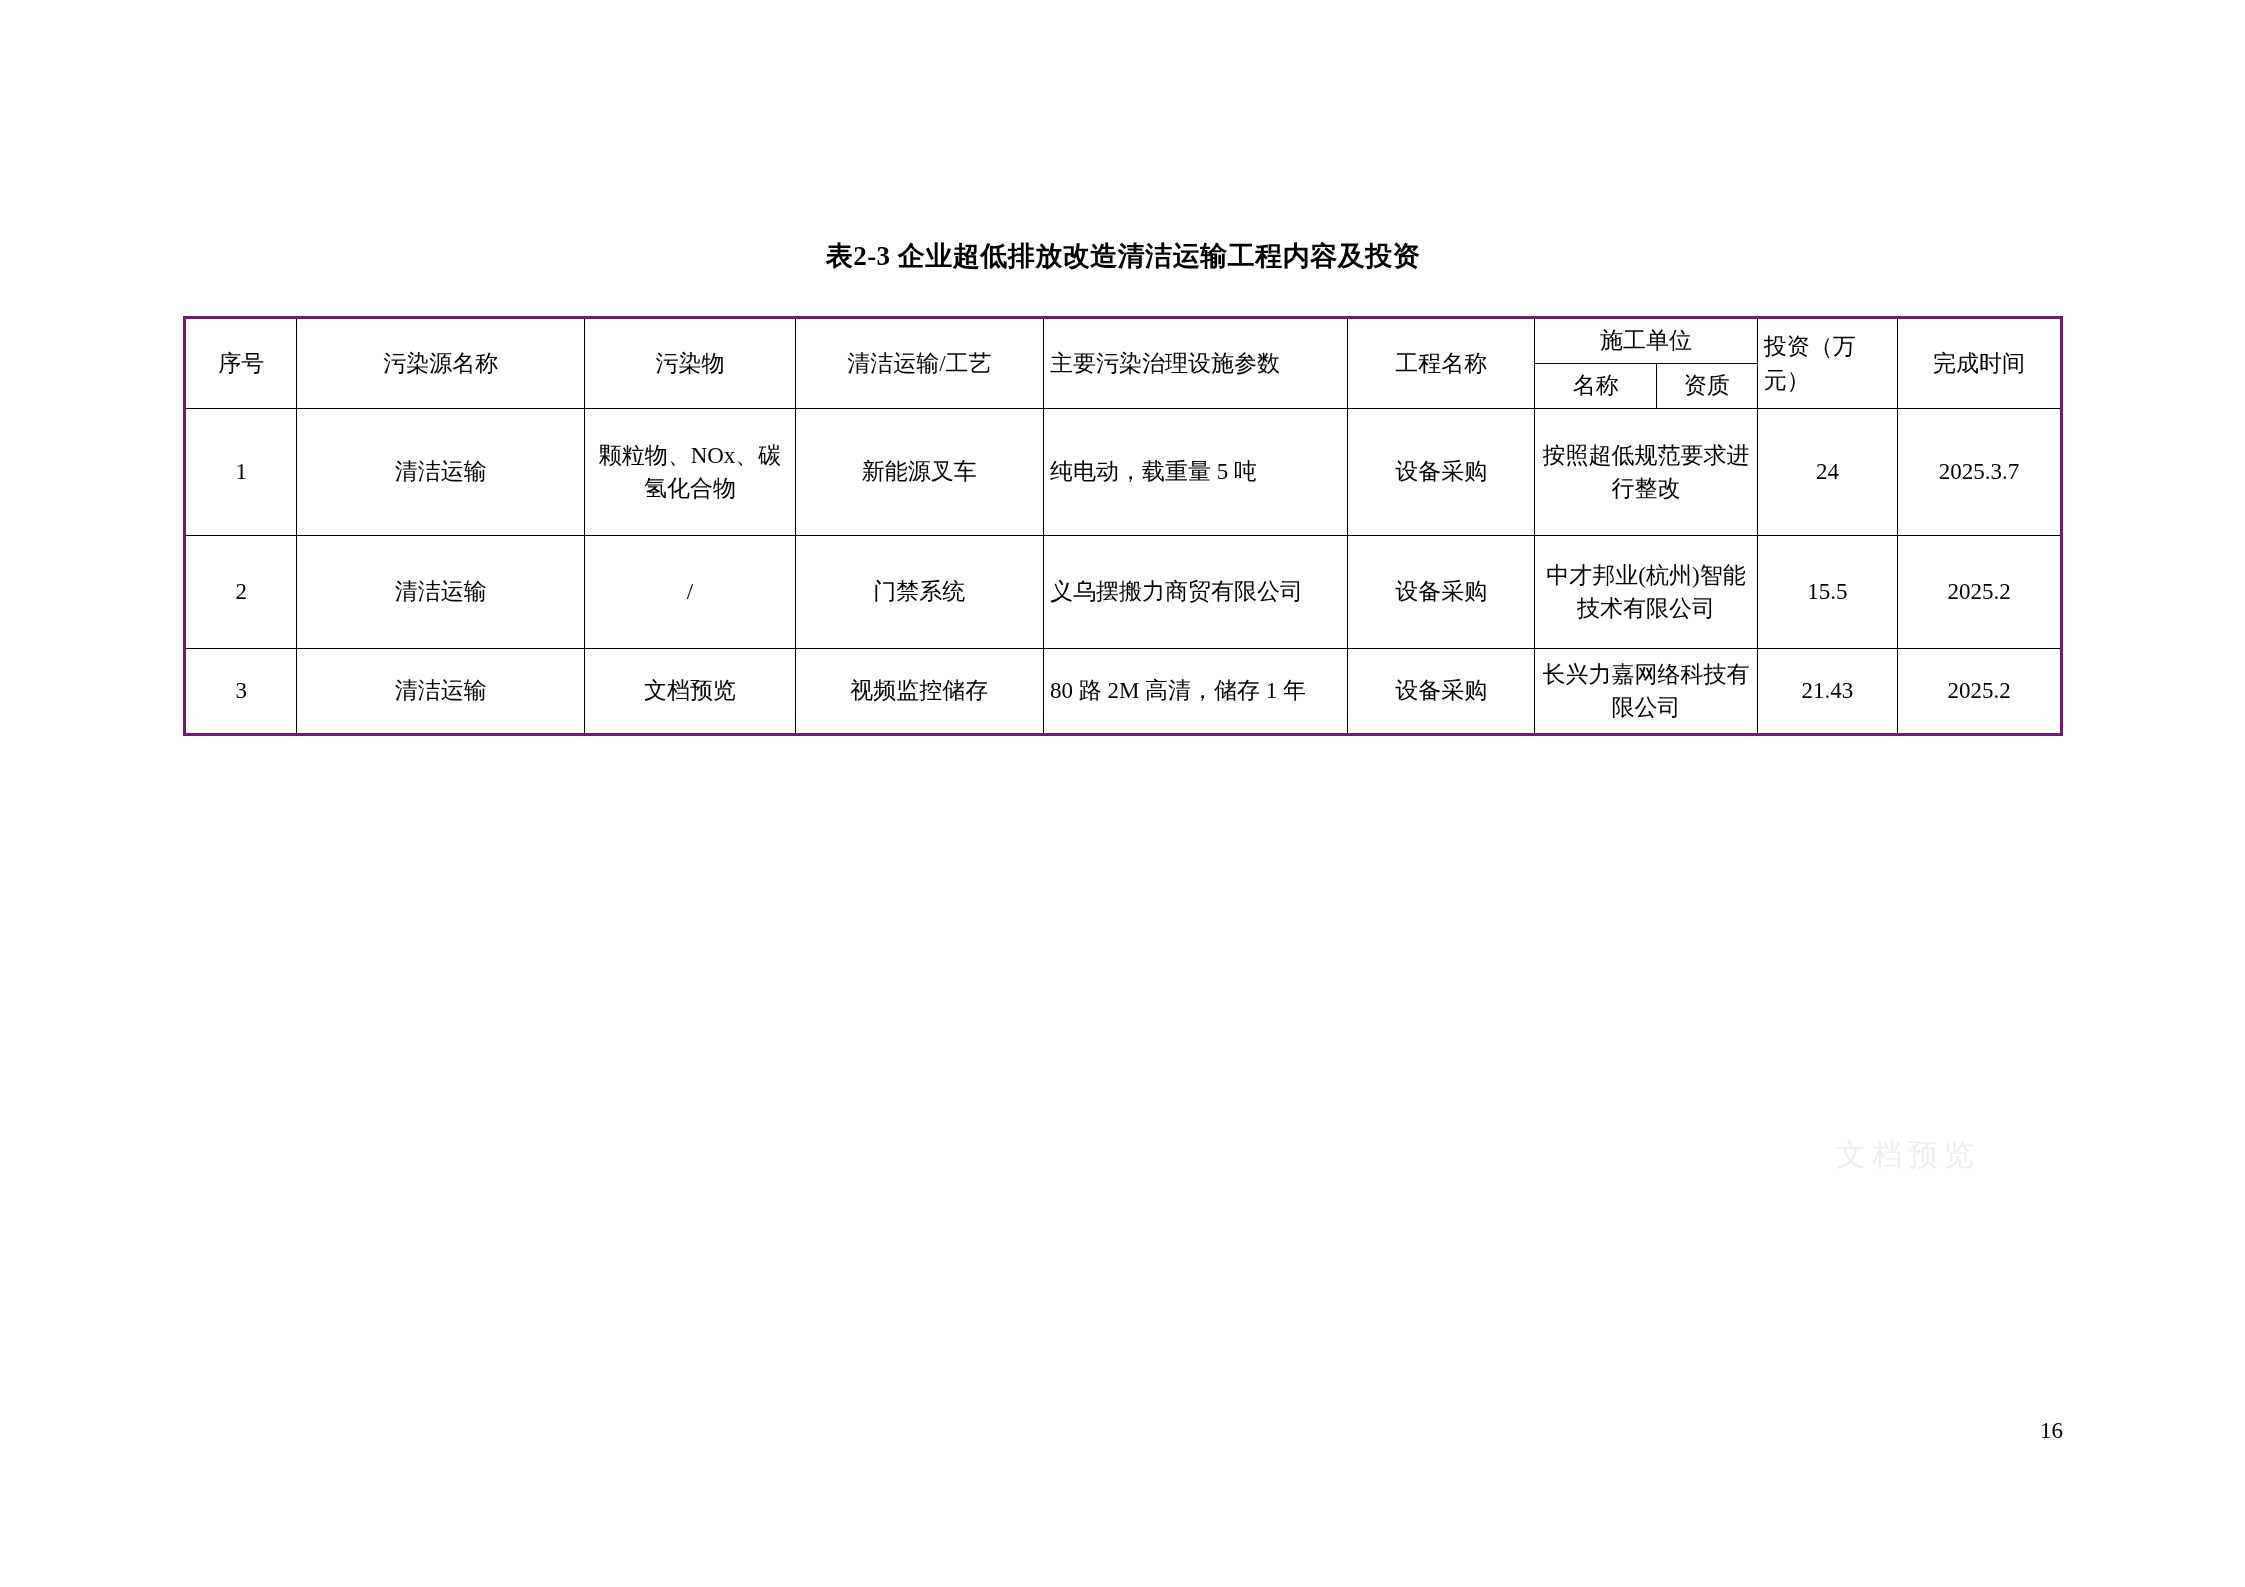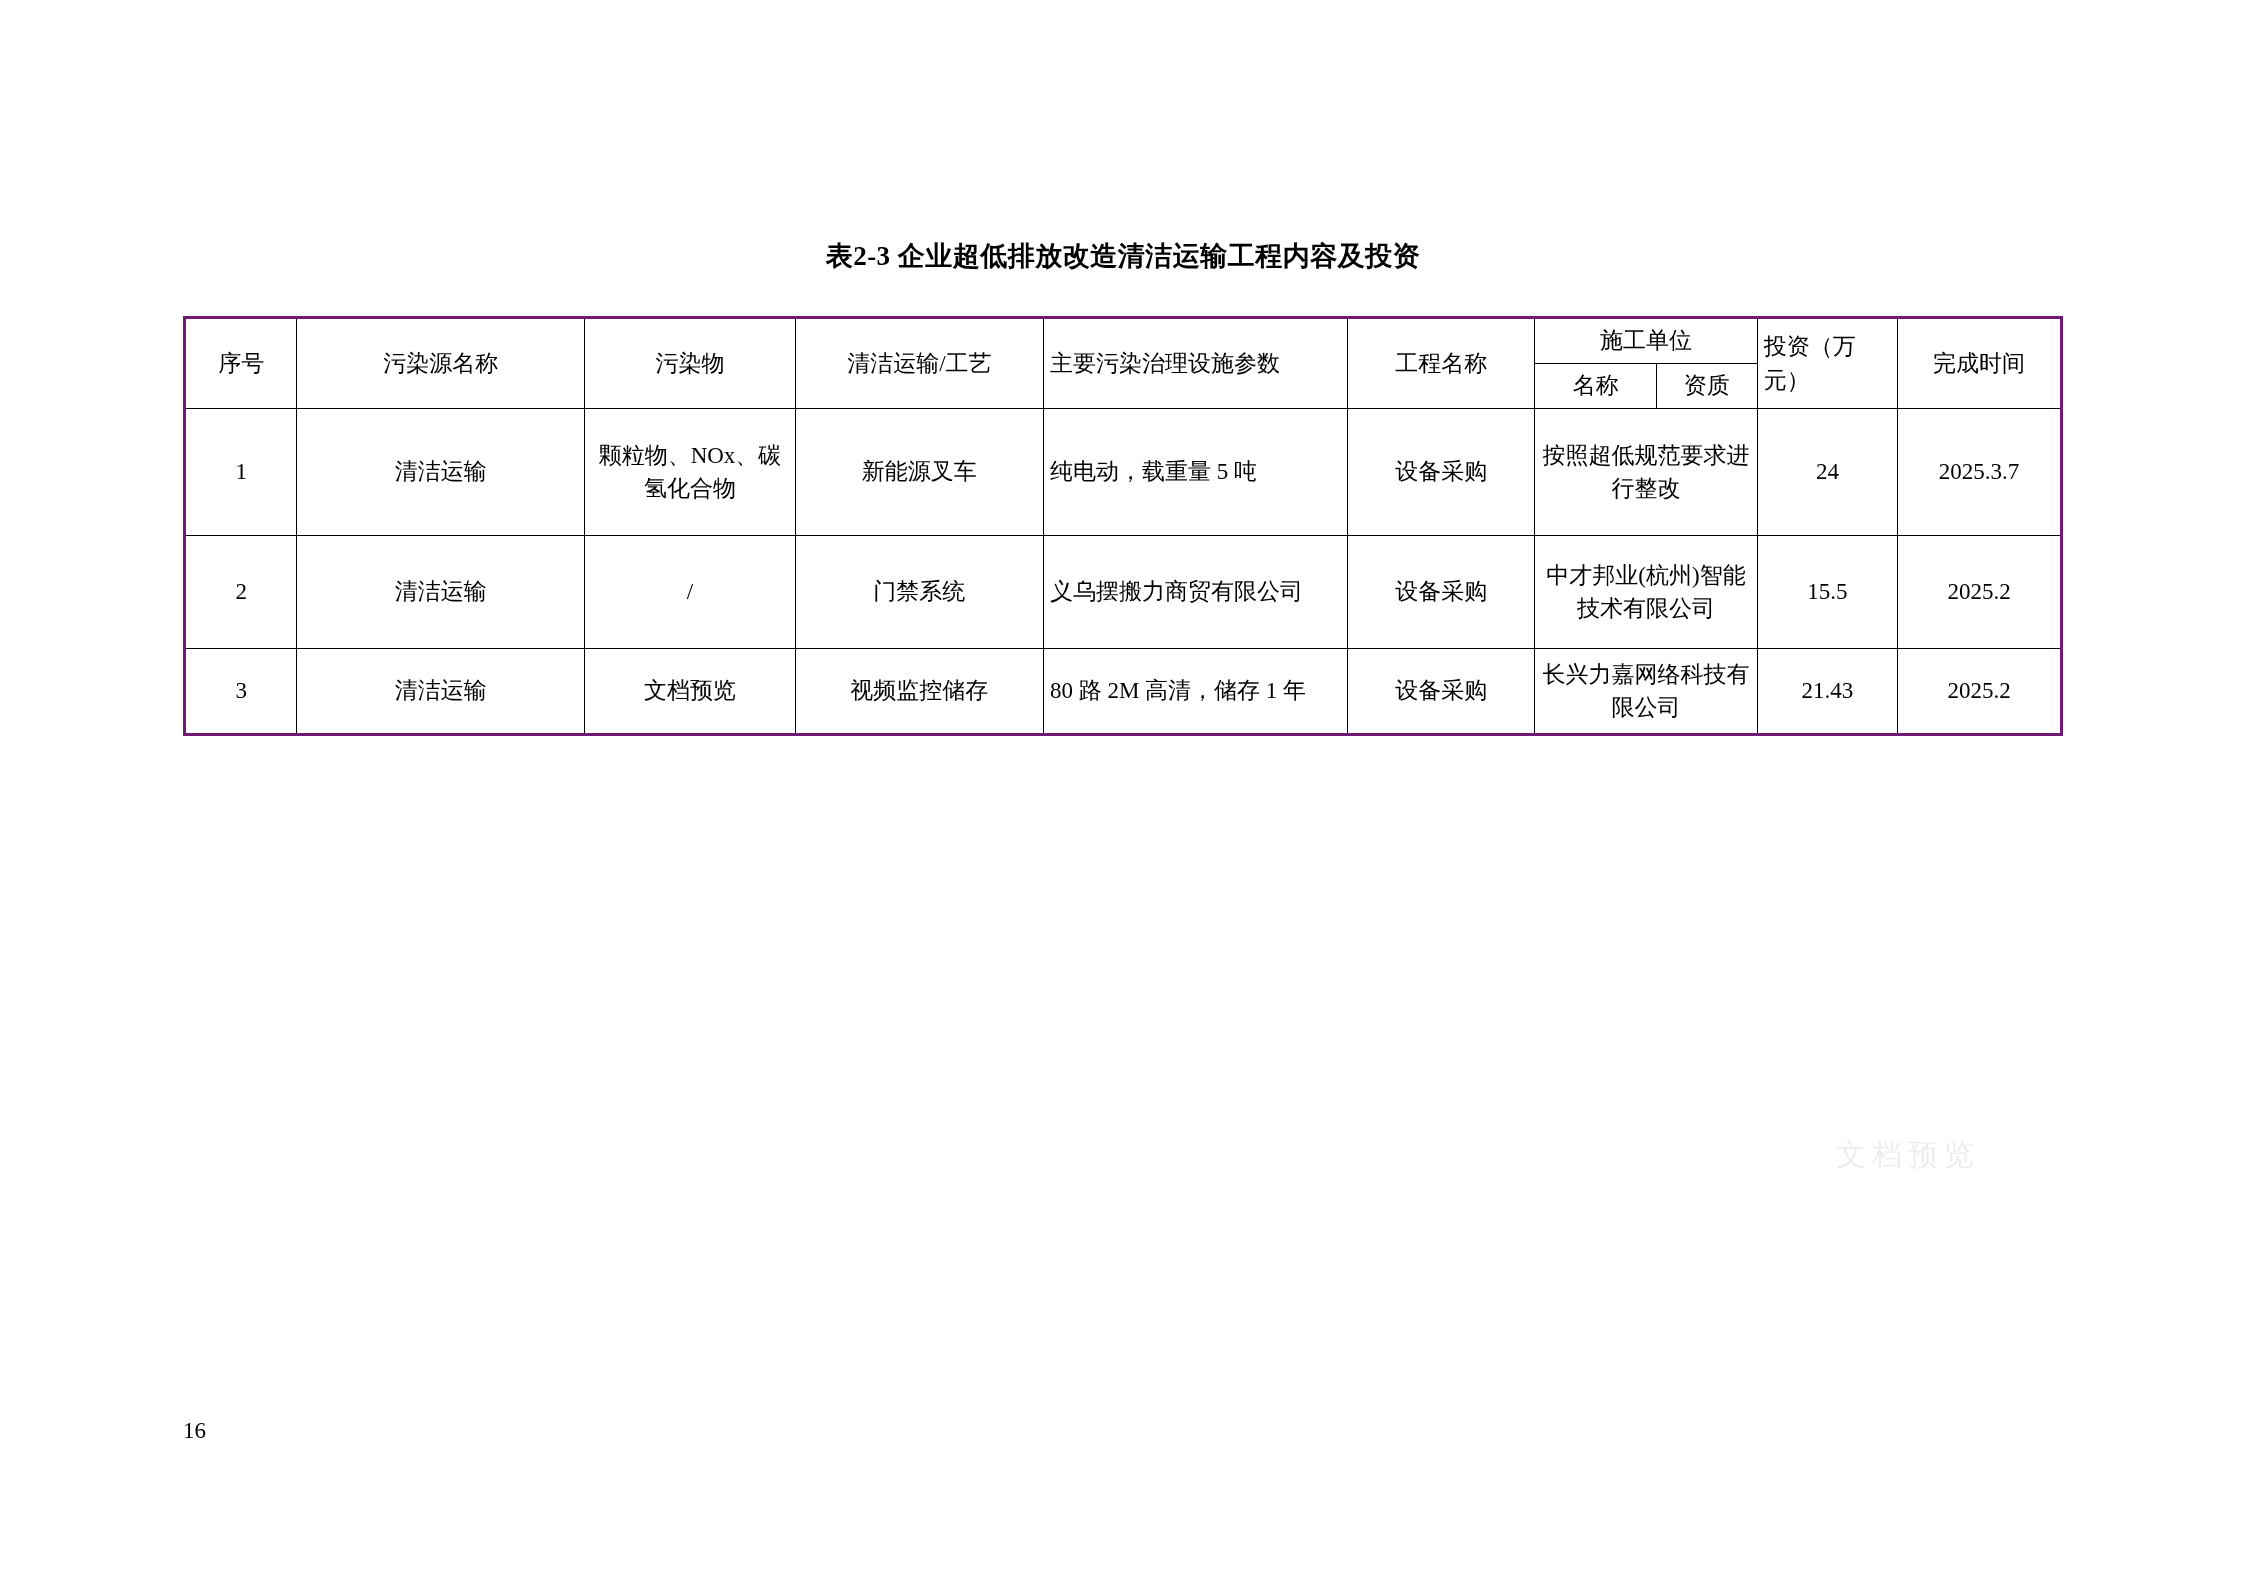--- a/index.html
+++ b/index.html
@@ -66,21 +66,21 @@
     height: 104px;
   }
   .row-short td {
     height: 76px;
   }
   .page-number {
     position: absolute;
     left: 0;
     top: 1418px;
     width: 1880px;
-    text-align: left;
+    text-align: right;
     font-size: 23px;
     color: #000;
   }
   .watermark {
     position: absolute;
     right: 30px;
     bottom: 34px;
     width: 250px;
     height: 70px;
     opacity: 0.10;

